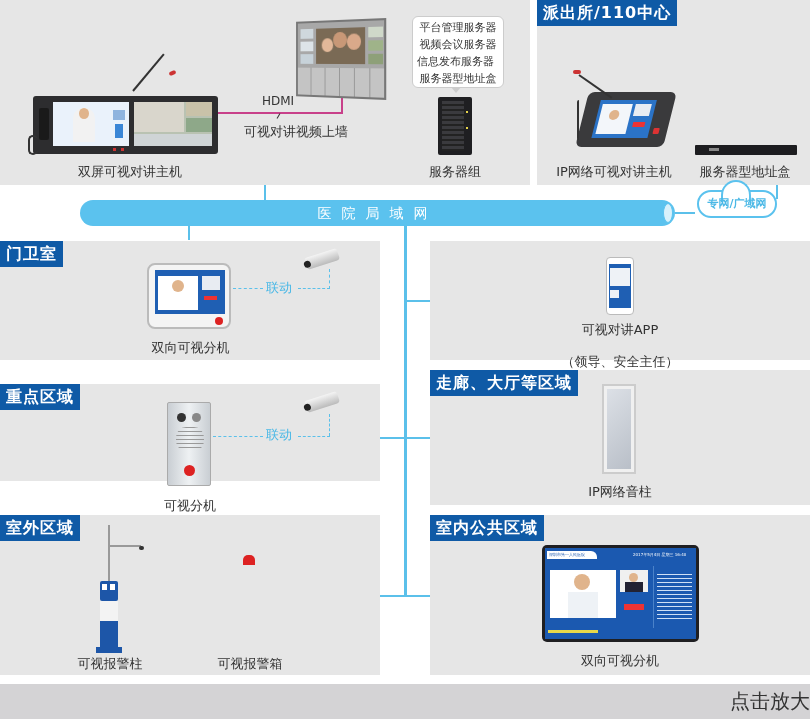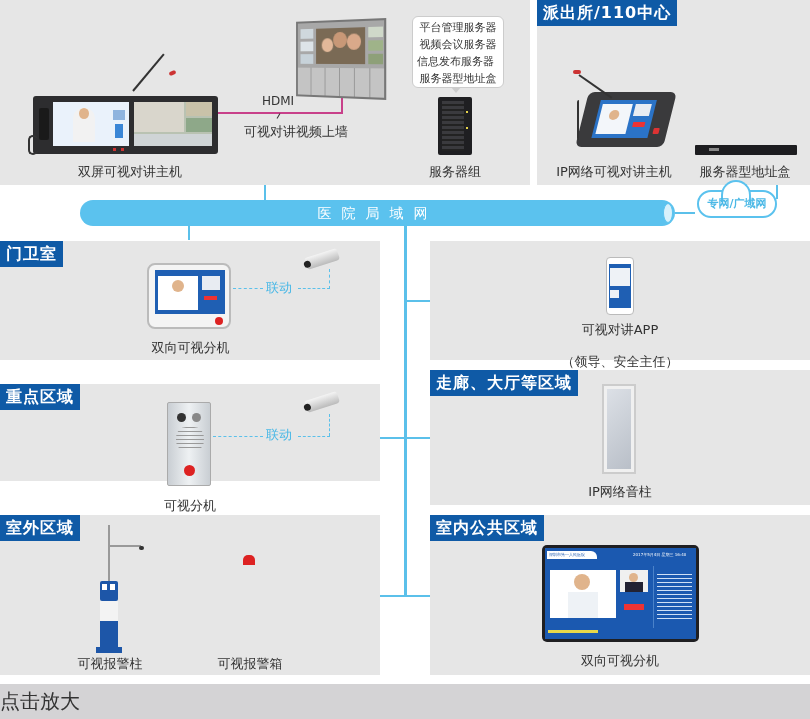--- a/index.html
+++ b/index.html
@@ -6,21 +6,21 @@
   body { width: 810px; height: 719px; background: #ffffff; font-family: "DejaVu Sans", "Liberation Sans", sans-serif; position: relative; overflow: hidden; color: #333; }
   .panel { position: absolute; background: #e6e6e6; }
   .tag { position: absolute; left: 0; top: 0; background: #0f5aa6; color: #fff; font-weight: bold; font-size: 16px; padding: 2px 6px; line-height: 22px; letter-spacing: 1px; }
   .label { position: absolute; font-size: 13px; color: #333; text-align: center; white-space: nowrap; }
   .link-label { position: absolute; font-size: 13px; color: #4ab8e6; }
   .dashed-h { position: absolute; border-top: 1.5px dashed #5bc0ea; height: 0; }
   .dashed-v { position: absolute; border-left: 1.5px dashed #5bc0ea; width: 0; }
   .wire { position: absolute; background: #5bc0ea; }
   .net-bar { position: absolute; left: 80px; top: 200px; width: 595px; height: 26px; background: #5bc2ee; border-radius: 13px; color: #fff; text-align: center; font-size: 14px; line-height: 26px; letter-spacing: 10px; }
   .net-cap { position: absolute; right: 2px; top: 3px; width: 10px; height: 20px; border-radius: 50%; background: #d8f1fb; border: 1px solid #5bc2ee; }
-  .bottom-bar { position: absolute; left: 0; top: 684px; width: 810px; height: 35px; background: #d4d3d5; text-align: left; font-size: 20px; line-height: 35px; color: #333; }
+  .bottom-bar { position: absolute; left: 0; top: 684px; width: 810px; height: 35px; background: #d4d3d5; text-align: right; font-size: 20px; line-height: 35px; color: #333; }
   .dev { position: absolute; }
   .screen { background: #ffffff; position: absolute; }
 </style>
 </head>
 <body>
 
 <div class="panel" style="left:0;top:0;width:530px;height:185px;">
 
   <div class="dev" style="left:33px;top:96px;width:185px;height:58px;background:#2d2d2f;border-radius:3px;">
     <div style="position:absolute;left:6px;top:12px;width:10px;height:32px;background:#1a1a1a;border-radius:2px;"></div>

